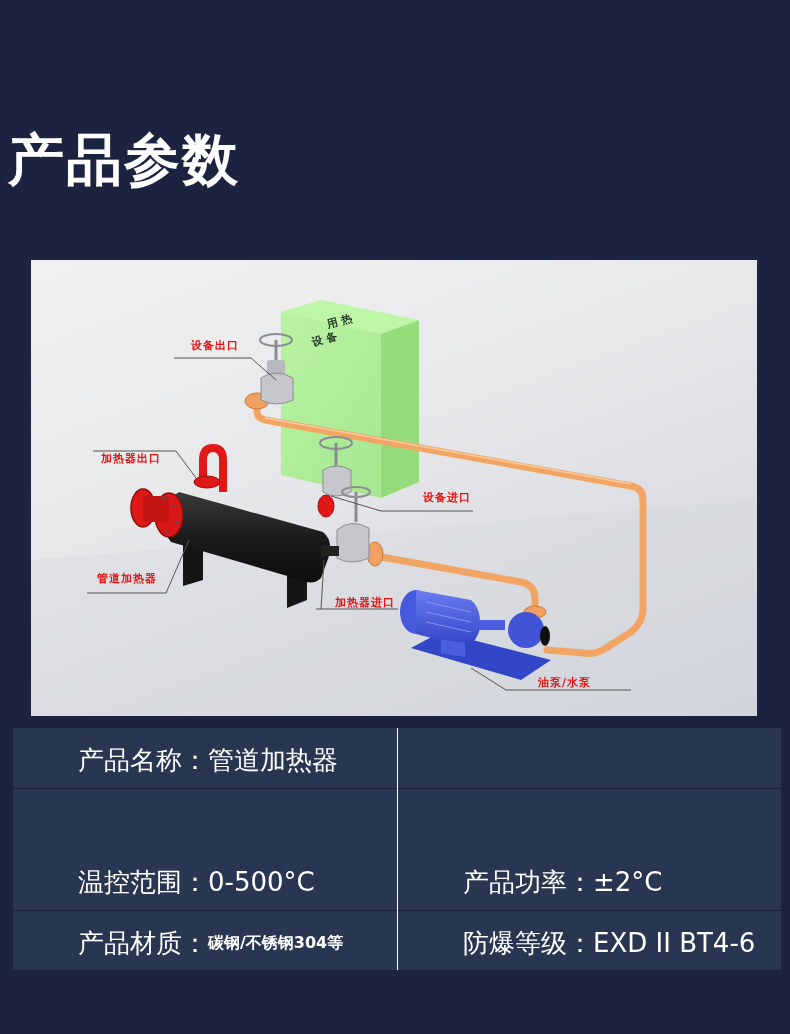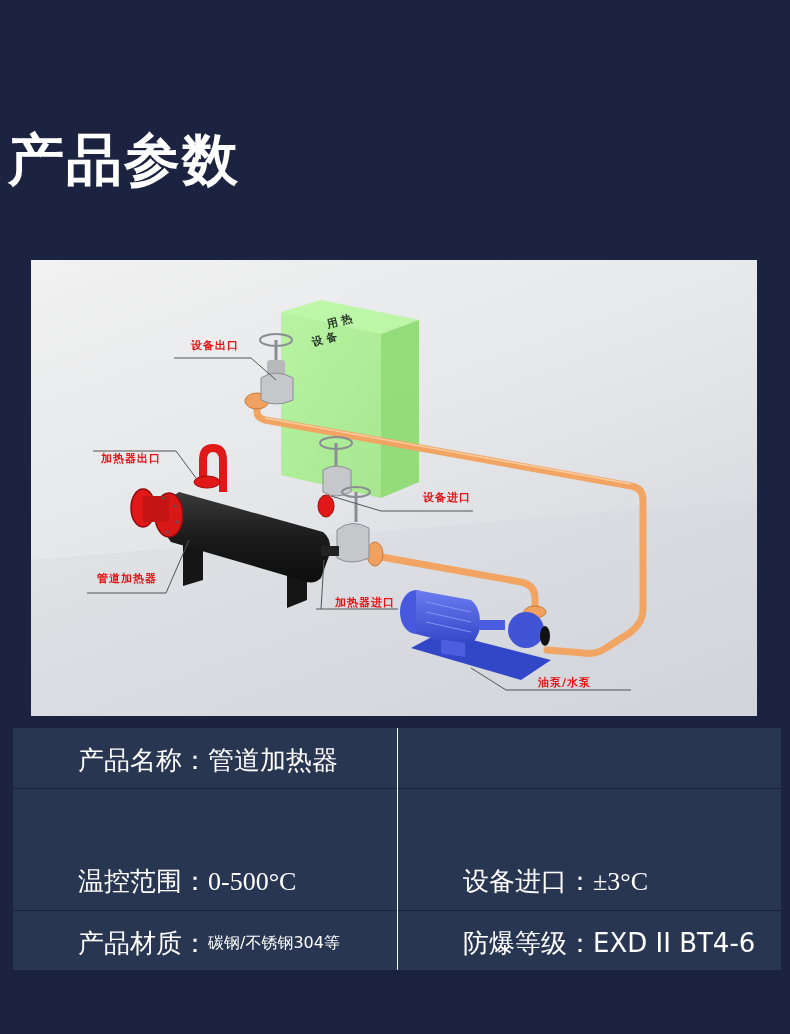--- a/index.html
+++ b/index.html
@@ -85,20 +85,21 @@
       white-space: nowrap;
     }
     .spec-cell.left { left: 65px; }
     .spec-cell.right { left: 450px; }
     .spec-label, .spec-value {
       display: inline-block;
       vertical-align: middle;
     }
     .spec-value.small {
       font-size: 16px;
+      font-weight: bold;
     }
   </style>
 </head>
 <body>
 
 <div class="page-title">产品参数</div>
 
 <div class="diagram">
   <svg width="726" height="456" viewBox="0 0 726 456">
     <defs>
@@ -231,26 +232,26 @@
   <div class="callout" style="left:292px; top:337px;margin-left:12px;">加热器进口</div>
   <div class="callout" style="left:507px; top:417px;">油泵/水泵</div>
 </div>
 
 <div class="spec-table">
   <div class="spec-row" style="top:0px;">
     <div class="spec-cell left">
       <span class="spec-label">产品名称：</span><span class="spec-value">管道加热器</span>
     </div>
   </div>
-  <div class="spec-row" style="top:122px;font-family:Liberation Serif, serif;">
+  <div class="spec-row" style="top:122px;">
     <div class="spec-cell left">
       <span class="spec-label">温控范围：</span><span class="spec-value">0-500°C</span>
     </div>
     <div class="spec-cell right">
-      <span class="spec-label">设备进口：</span><span class="spec-value">±3°C</span>
+      <span class="spec-label">产品功率：</span><span class="spec-value">±2°C</span>
     </div>
   </div>
   <div class="spec-row" style="top:183px;">
     <div class="spec-cell left">
       <span class="spec-label">产品材质：</span><span class="spec-value small">碳钢/不锈钢304等</span>
     </div>
     <div class="spec-cell right">
       <span class="spec-label">防爆等级：</span><span class="spec-value">EXD II BT4-6</span>
     </div>
   </div>

